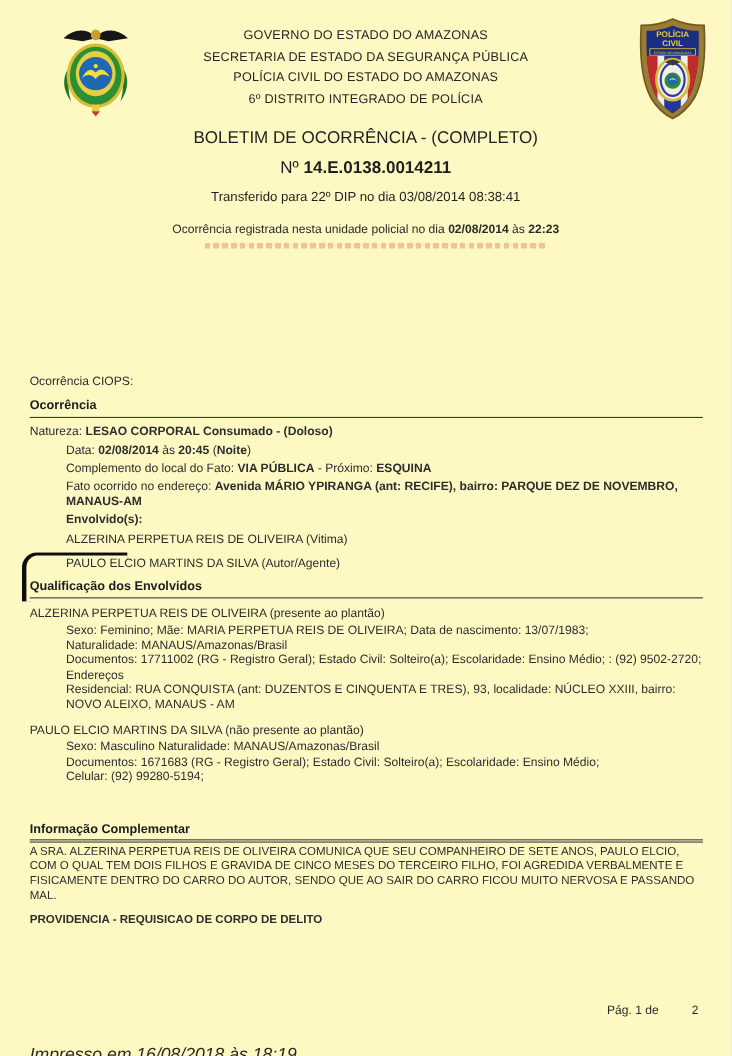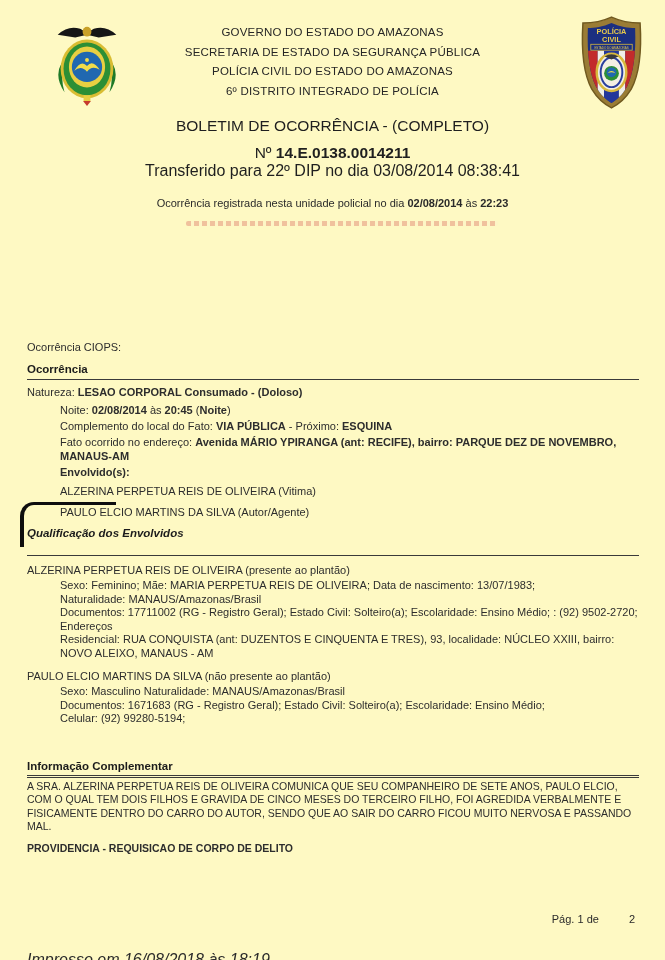--- a/index.html
+++ b/index.html
@@ -15,37 +15,37 @@
   
   .org-header { position:absolute; top:23px; left:125px; right:125px; text-align:center;
     font-size:11.5px; line-height:19.5px; color:#262626; letter-spacing:.2px; }
   .logo-left  { position:absolute; top:20px; left:54px; }
   .logo-right { position:absolute; top:15px; right:20px; }
 
   
   .title-block { position:absolute; top:117px; left:0; right:0; text-align:center; color:#1f1f1f; }
   .title-main   { font-size:15.5px; }
   .title-number { font-size:15.5px; margin-top:9px; }
-  .title-transfer { font-size:16px; }
+  .title-transfer { font-size:12px; margin-top:10px; }
   .title-registered { font-size:11px; margin-top:17px; color:#2a2a2a; }
 
   
   .red-smudge { position:absolute; top:221px; left:186px; width:312px; height:5px;
     background:repeating-linear-gradient(90deg,
       rgba(221,118,104,.42) 0px, rgba(221,118,104,.42) 5px,
       rgba(247,227,222,.12) 5px, rgba(247,227,222,.12) 8px);
     filter:blur(.6px); border-radius:2px; }
 
   
   .content { position:absolute; top:340px; left:27px; width:612px;
     font-size:11px; line-height:14px; color:#2d2d2d; }
   .section-heading { font-weight:bold; font-size:11.5px; line-height:12px;
     padding-bottom:4px; border-bottom:1.5px solid #3a3a3a; color:#1c1c1c; }
   .occ-heading  { margin-top:9px; }
-  .qual-heading { margin-top:8px; padding-bottom:16px;font-style:italic; }
+  .qual-heading { margin-top:8px; padding-bottom:4px; }
   .info-heading { margin-top:34px; padding-bottom:3px; }
   .natureza { margin-top:5px; }
   .indent { margin-left:33px; }
   .occ-indent { margin-top:4px; }
   .occ-indent .line { margin-top:2px; }
   .line-envl { margin-top:1px; }
   .envolvido { margin-top:5px; }
   .envolvido2 { margin-top:7px; }
   .person-name { margin-top:7px; line-height:14px; }
   .person-details { margin-top:2px; line-height:13.5px; }
@@ -132,21 +132,21 @@
   <div class="red-smudge"></div>
 
   <div class="content">
 
     <div class="ciops">Ocorrência CIOPS:</div>
 
     <div class="section-heading occ-heading">Ocorrência</div>
     <div class="natureza"><span>Natureza: </span><span class="b">LESAO CORPORAL Consumado - (Doloso)</span></div>
 
     <div class="indent occ-indent">
-      <div class="line"><span>Noite: </span><span class="b">02/08/2014</span><span> às </span><span class="b">20:45</span><span> (</span><span class="b">Noite</span><span>)</span></div>
+      <div class="line"><span>Data: </span><span class="b">02/08/2014</span><span> às </span><span class="b">20:45</span><span> (</span><span class="b">Noite</span><span>)</span></div>
       <div class="line"><span>Complemento do local do Fato: </span><span class="b">VIA PÚBLICA</span><span> - Próximo: </span><span class="b">ESQUINA</span></div>
       <div class="line"><span>Fato ocorrido no endereço: </span><span class="b">Avenida MÁRIO YPIRANGA (ant: RECIFE), bairro: PARQUE DEZ DE NOVEMBRO,  MANAUS-AM</span></div>
       <div class="line line-envl b">Envolvido(s):</div>
       <div class="envolvido">ALZERINA PERPETUA REIS DE OLIVEIRA (Vitima)</div>
       <div class="envolvido envolvido2">PAULO ELCIO MARTINS DA SILVA (Autor/Agente)</div>
     </div>
 
     <div class="section-heading qual-heading">Qualificação dos Envolvidos</div>
 
     <div class="person">

